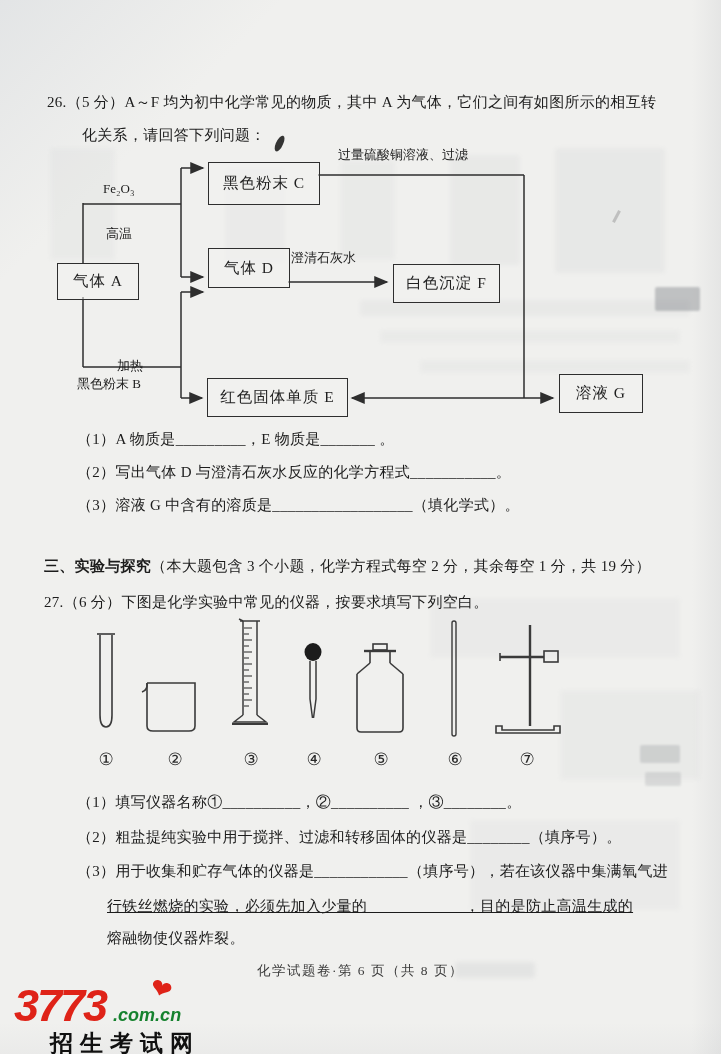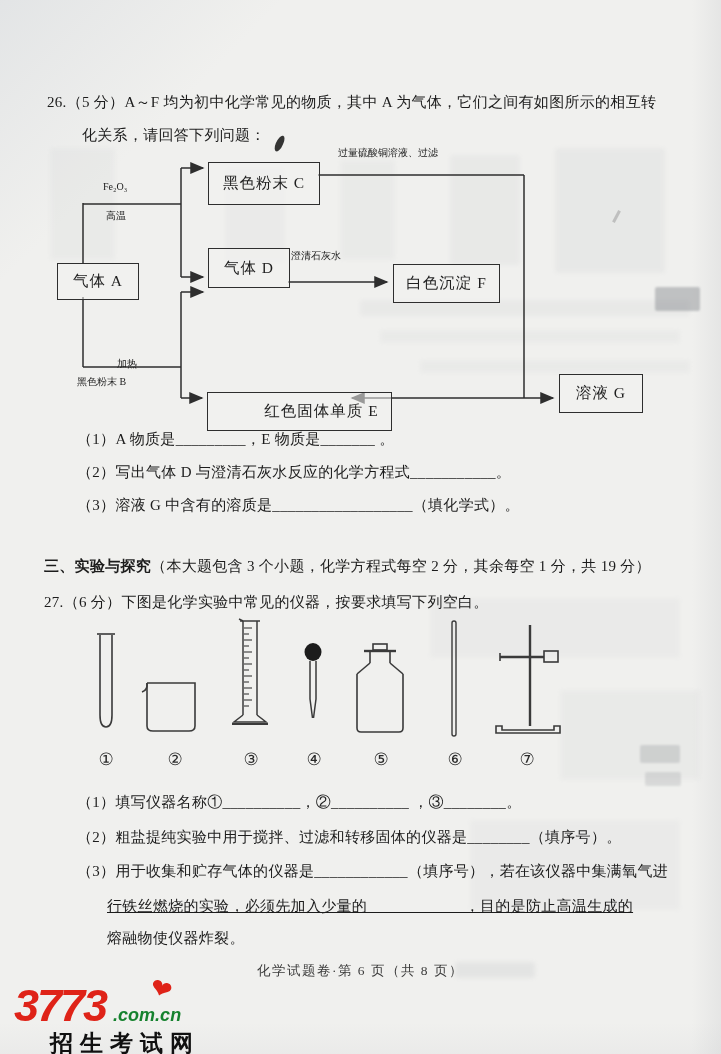--- a/index.html
+++ b/index.html
@@ -9,21 +9,21 @@
       linear-gradient(135deg, rgba(205,210,216,.38) 0%, rgba(240,240,238,0) 16%),
       linear-gradient(270deg, rgba(190,192,196,.22) 0%, rgba(240,240,238,0) 4%),
       linear-gradient(0deg, rgba(200,202,206,.15) 0%, rgba(240,240,238,0) 3%),
       #f0f0ee;
     font-family:"Liberation Serif","DejaVu Serif",serif;color:#1f1f1f;
   }
   .tl{position:absolute;white-space:nowrap;font-size:15px;color:#1c1c1c;letter-spacing:.3px;}
   .bold{font-weight:bold;}
   .box{position:absolute;border:1.5px solid #2e2e2e;display:flex;align-items:center;justify-content:center;
        font-size:15.5px;letter-spacing:1px;background:rgba(243,243,241,.55);}
-  .lab{position:absolute;white-space:nowrap;font-size:10px;color:#1c1c1c;}
+  .lab{position:absolute;white-space:nowrap;font-size:13px;color:#1c1c1c;}
   .num{position:absolute;width:22px;text-align:center;font-size:17px;color:#2a2a2a;}
   svg{position:absolute;overflow:visible;}
   .ghost{position:absolute;background:#8e949c;filter:blur(2px);border-radius:3px;pointer-events:none;}
   .smudge{position:absolute;background:#72767c;filter:blur(1px);border-radius:2px;pointer-events:none;}
   .penmark{position:absolute;left:276px;top:135px;width:7px;height:17px;background:#191919;
            border-radius:60% 40% 55% 45%;transform:rotate(22deg);opacity:.88;}
   .pencilmark{position:absolute;left:615px;top:210px;width:3px;height:13px;background:#8d8d8d;
            transform:rotate(28deg);opacity:.45;}
   .footer{position:absolute;left:0;width:721px;text-align:center;top:962px;font-size:13.5px;
           letter-spacing:1.5px;color:#3b3b3b;}
@@ -83,25 +83,25 @@
       <line x1="524" y1="175" x2="524" y2="398"></line>
       <line x1="524" y1="398" x2="352" y2="398" marker-end="url(#ah)"></line>
       <line x1="524" y1="398" x2="553" y2="398" marker-end="url(#ah)"></line>
     </g>
   </svg>
 
   <div class="box" style="left:57px;top:263px;width:80px;height:35px;">气体 A</div>
   <div class="box" style="left:208px;top:152px;width:110px;height:41px;margin-top:10px;">黑色粉末 C</div>
   <div class="box" style="left:208px;top:248px;width:80px;height:38px;">气体 D</div>
   <div class="box" style="left:393px;top:264px;width:105px;height:37px;">白色沉淀 F</div>
-  <div class="box" style="left:207px;top:392px;width:139px;height:37px;padding-left:44px;">红色固体单质 E</div>
+  <div class="box" style="left:207px;top:378px;width:139px;height:37px;">红色固体单质 E</div>
   <div class="box" style="left:559px;top:374px;width:82px;height:37px;">溶液 G</div>
 
   <div class="lab" style="left:103px;top:181px;">Fe₂O₃</div>
-  <div class="lab" style="left:106px;top:209px;">高温</div>
+  <div class="lab" style="left:106px;top:225px;">高温</div>
   <div class="lab" style="left:117px;top:337px;margin-top:20px;">加热</div>
   <div class="lab" style="left:77px;top:375px;text-align:center;">黑色粉末 B</div>
   <div class="lab" style="left:338px;top:146px;">过量硫酸铜溶液、过滤</div>
   <div class="lab" style="left:291px;top:249px;">澄清石灰水</div>
 
   <div class="tl" style="left:77px;top:430px;">（1）A 物质是_________，E 物质是_______ 。</div>
   <div class="tl" style="left:77px;top:463px;">（2）写出气体 D 与澄清石灰水反应的化学方程式___________。</div>
   <div class="tl" style="left:77px;top:496px;">（3）溶液 G 中含有的溶质是__________________（填化学式）。</div>
 
   <div class="tl" style="left:44px;top:557px;"><span class="bold">三、实验与探究</span><span>（本大题包含 3 个小题，化学方程式每空 2 分，其余每空 1 分，共 19 分）</span></div>

